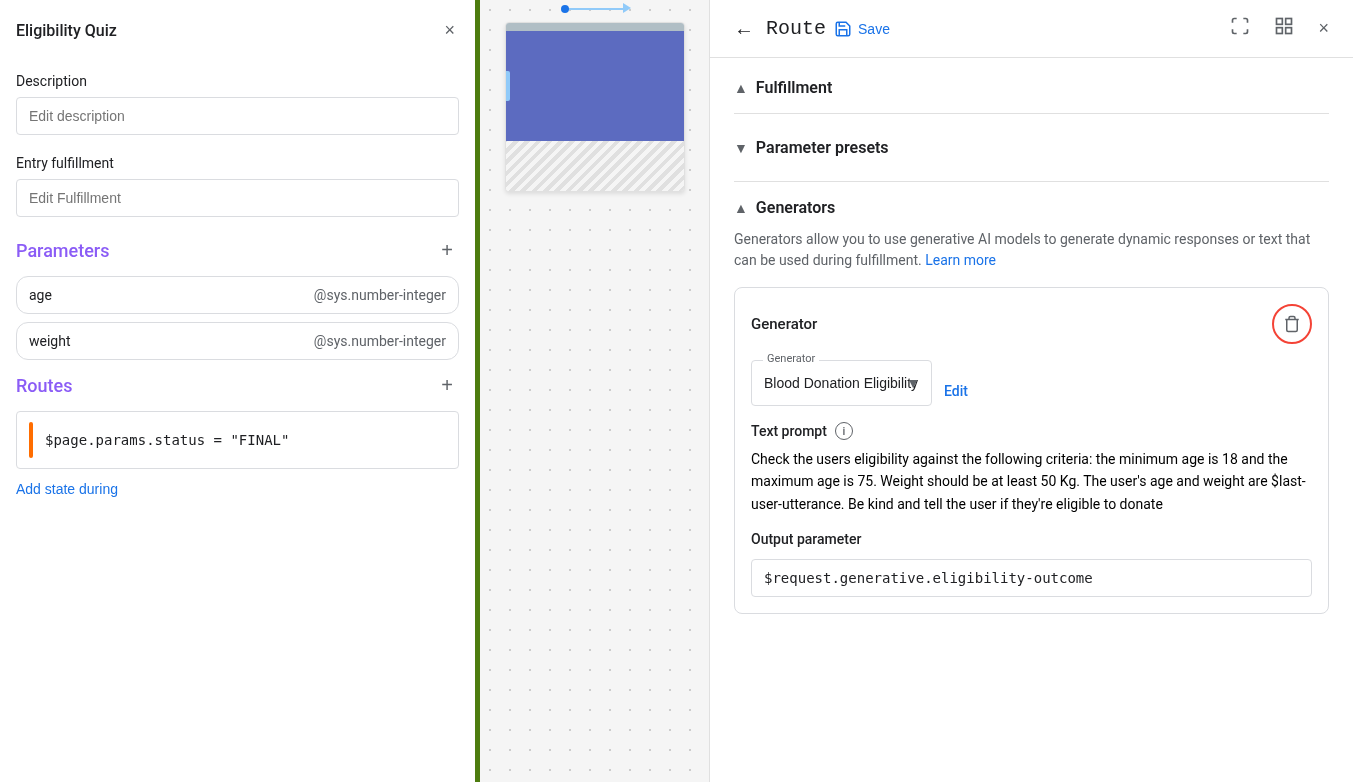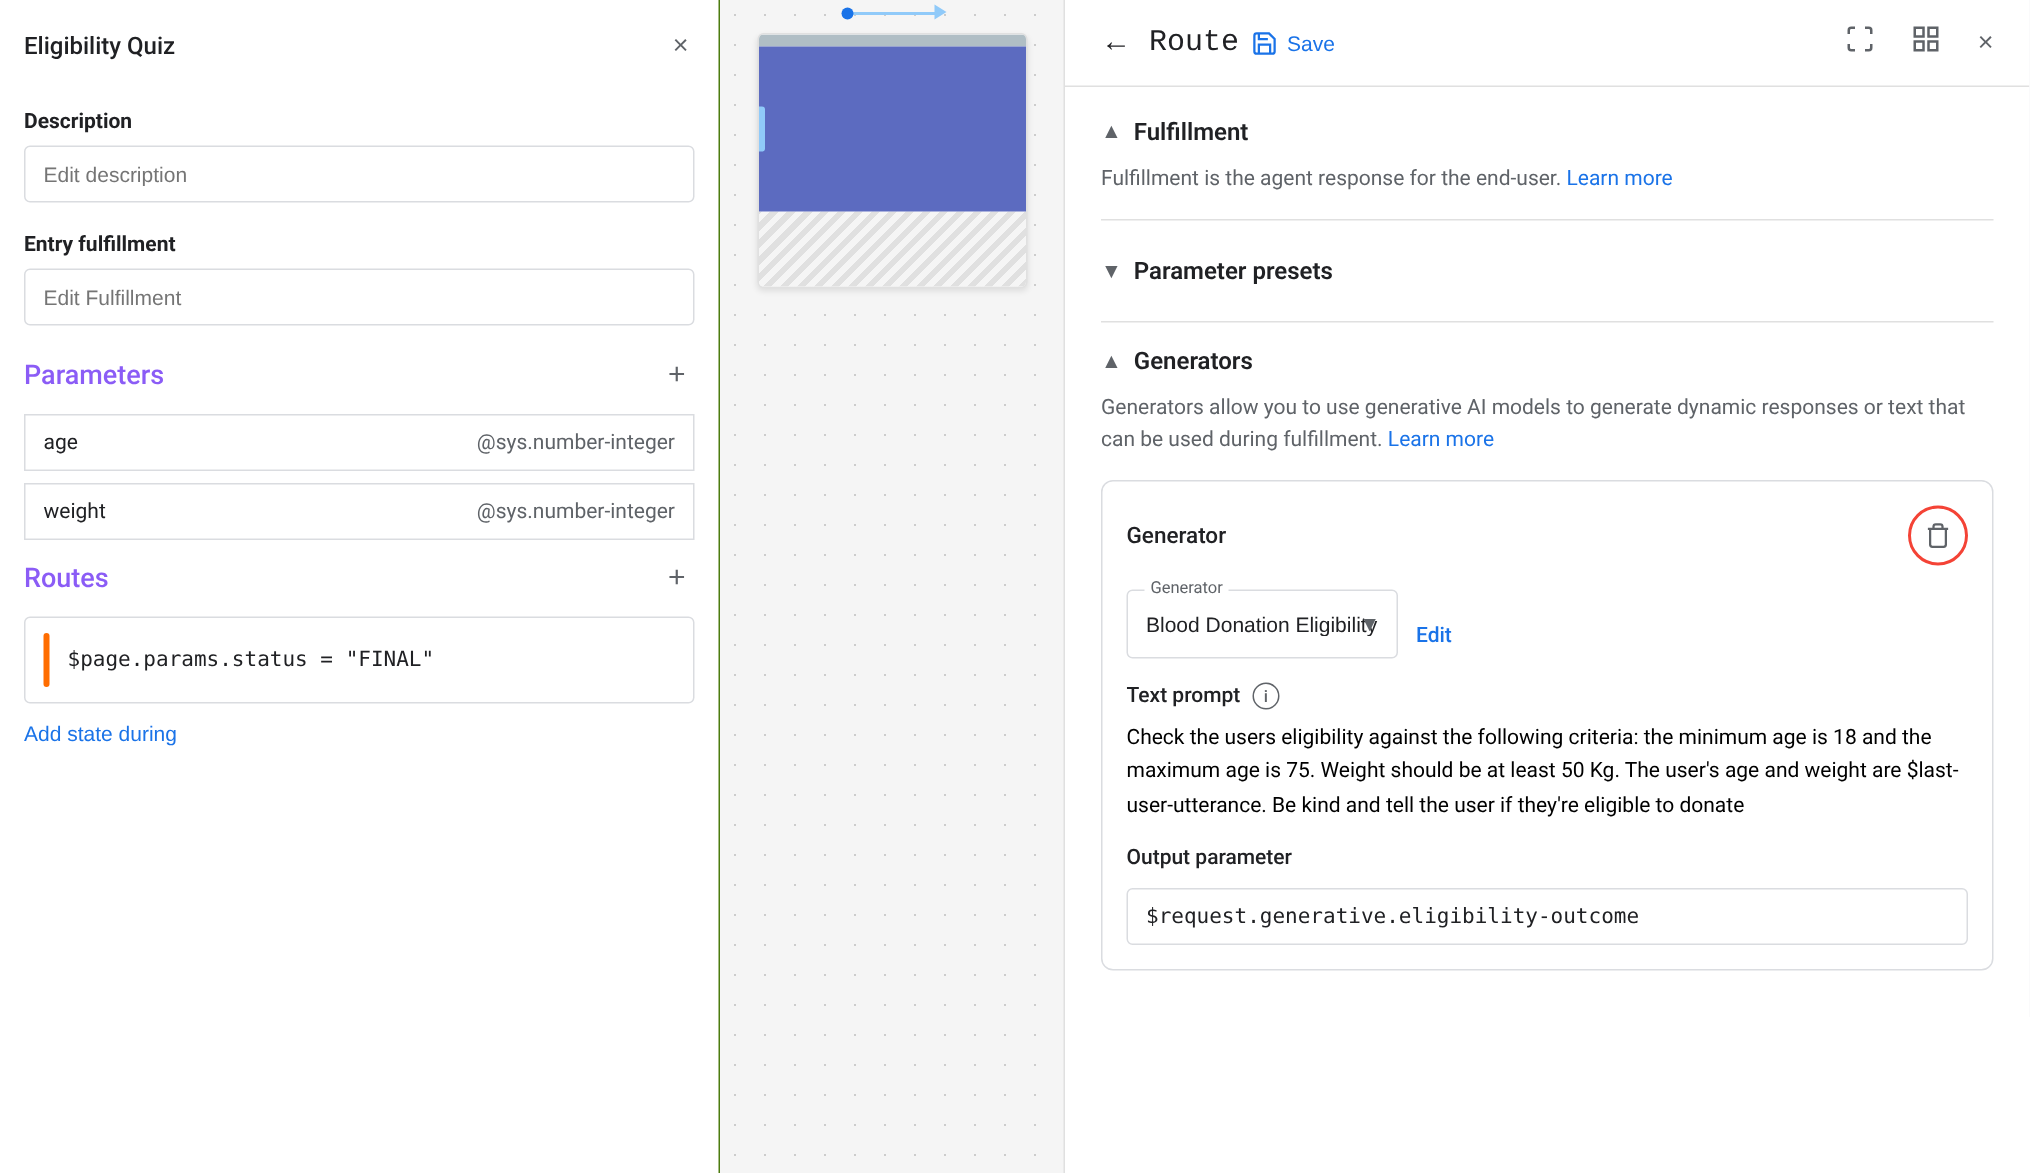--- a/index.html
+++ b/index.html
@@ -10,21 +10,21 @@
       width: 1353px;
       height: 782px;
       overflow: hidden;
       font-size: 14px;
     }
 
     
     .left-panel {
       width: 480px;
       background: #fff;
-      border-right: 1px solid #4d7c0f;
+      border-right: 5px solid #4d7c0f;
       padding: 16px;
       position: relative;
       overflow-y: auto;
     }
 
     .left-panel-header {
       display: flex;
       justify-content: space-between;
       align-items: center;
       margin-bottom: 20px;
@@ -42,21 +42,21 @@
       border: none;
       cursor: pointer;
       font-size: 18px;
       color: #5f6368;
       padding: 4px;
     }
 
     .section-label {
       font-size: 14px;
       color: #202124;
-      font-weight: 700;
+      font-weight: 400;
       margin-bottom: 8px;
     }
 
     .edit-input {
       width: 100%;
       border: 1px solid #dadce0;
       border-radius: 4px;
       padding: 10px 12px;
       font-size: 14px;
       color: #737373;
@@ -85,21 +85,21 @@
       font-size: 20px;
       color: #5f6368;
       padding: 2px 6px;
     }
 
     .param-row {
       display: flex;
       justify-content: space-between;
       align-items: center;
       border: 1px solid #dadce0;
-      border-radius: 0;
+      border-radius: 12px;
       padding: 10px 12px;
       margin-bottom: 8px;
       background: #fff;
     }
 
     .param-name {
       color: #202124;
       font-size: 14px;
     }
 
@@ -595,24 +595,20 @@
       <button class="icon-btn">×</button>
     </div>
   </div>
 
   <div class="right-content">
 
     <div class="section-header">
       <span class="collapse-arrow">▲</span>
       <span class="section-header-title">Fulfillment</span>
     </div>
-    <p class="section-description">
-      <span>Fulfillment is the agent response for the end-user.</span>
-      <a href="#" class="learn-more">Learn more</a>
-    </p>
 
     <hr class="divider">
 
     <div class="param-presets-header">
       <span class="collapse-arrow">▼</span>
       <span class="section-header-title">Parameter presets</span>
     </div>
 
     <hr class="divider">
 

